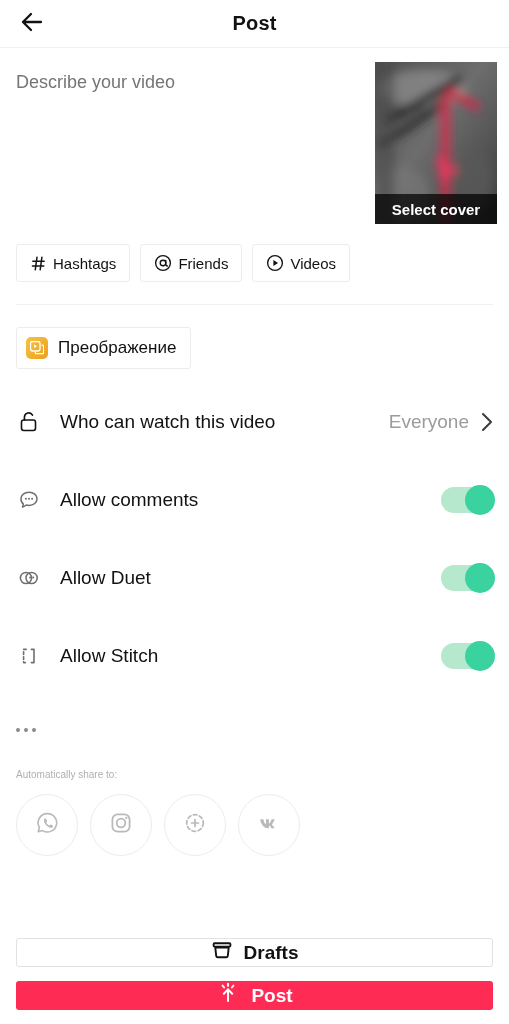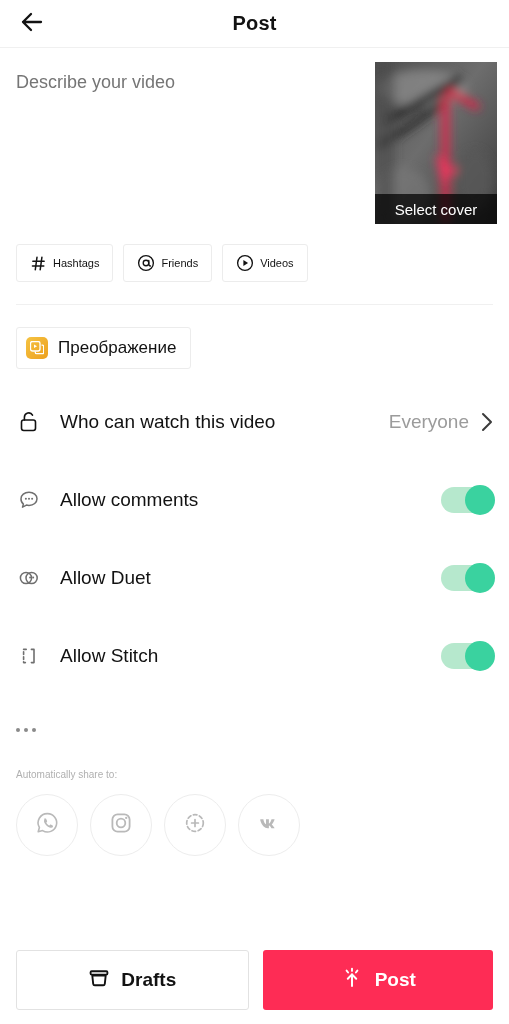--- a/index.html
+++ b/index.html
@@ -35,30 +35,30 @@
   .cover {
     position: absolute; right: 12px; top: 14px;
     width: 122px; height: 162px; overflow: hidden; background: #2b2b2b;
     cursor: pointer;
   }
   .cover-img { position: absolute; inset: 0; }
   .cover-label {
     position: absolute; left: 0; right: 0; bottom: 0; height: 30px;
     background: rgba(0,0,0,.72);
     display: flex; align-items: center; justify-content: center;
-    color: #fff; font-size: 15px; font-weight: normal;
+    color: #fff; font-size: 15px; font-weight: bold;
   }
 
   
   .chips { display: flex; gap: 10px; padding: 0 16px; margin-top: 6px; }
   .chip {
     display: inline-flex; align-items: center; gap: 6px;
     height: 38px; padding: 0 13px;
     border: 1px solid #ececec; border-radius: 3px; background: #fff;
-    font-size: 11px; color: #121212; cursor: pointer; white-space: nowrap;
+    font-size: 15px; color: #121212; cursor: pointer; white-space: nowrap;
   }
   .chip .gl { font-size: 19px; line-height: 1; display: flex; }
 
   .divider { height: 1px; background: #f0f0f0; margin: 22px 16px 0 16px; }
 
   
   .effect-wrap { padding: 22px 16px 0 16px; }
   .effect {
     display: inline-flex; align-items: center; gap: 10px;
     height: 42px; padding: 0 14px 0 9px;
@@ -103,21 +103,21 @@
   .share-row { display: flex; gap: 12px; padding: 14px 16px 0 16px; }
   .share-btn {
     width: 62px; height: 62px; border-radius: 50%;
     border: 1px solid #ededed; background: #fff;
     display: flex; align-items: center; justify-content: center; cursor: pointer;
   }
 
   
   .bottom-bar {
     position: absolute; left: 0; right: 0; bottom: 0;
-    display: flex; gap: 14px; padding: 0 16px 14px 16px; background: #fff;
+    display: flex; gap: 14px; padding: 0 16px 14px 16px; background: #fff; flex-direction: column;
   }
   .btn-drafts {
     flex: 1 1 0; height: 60px; border: 1px solid #e2e2e2; border-radius: 3px;
     background: #fff; display: flex; align-items: center; justify-content: center; gap: 11px;
     font-size: 19px; font-weight: bold; color: #121212; cursor: pointer;
   }
   .btn-post {
     flex: 1 1 0; height: 60px; border: none; border-radius: 3px;
     display: flex; align-items: center; justify-content: center; gap: 11px;
     font-size: 19px; font-weight: bold; color: #fff; cursor: pointer;

